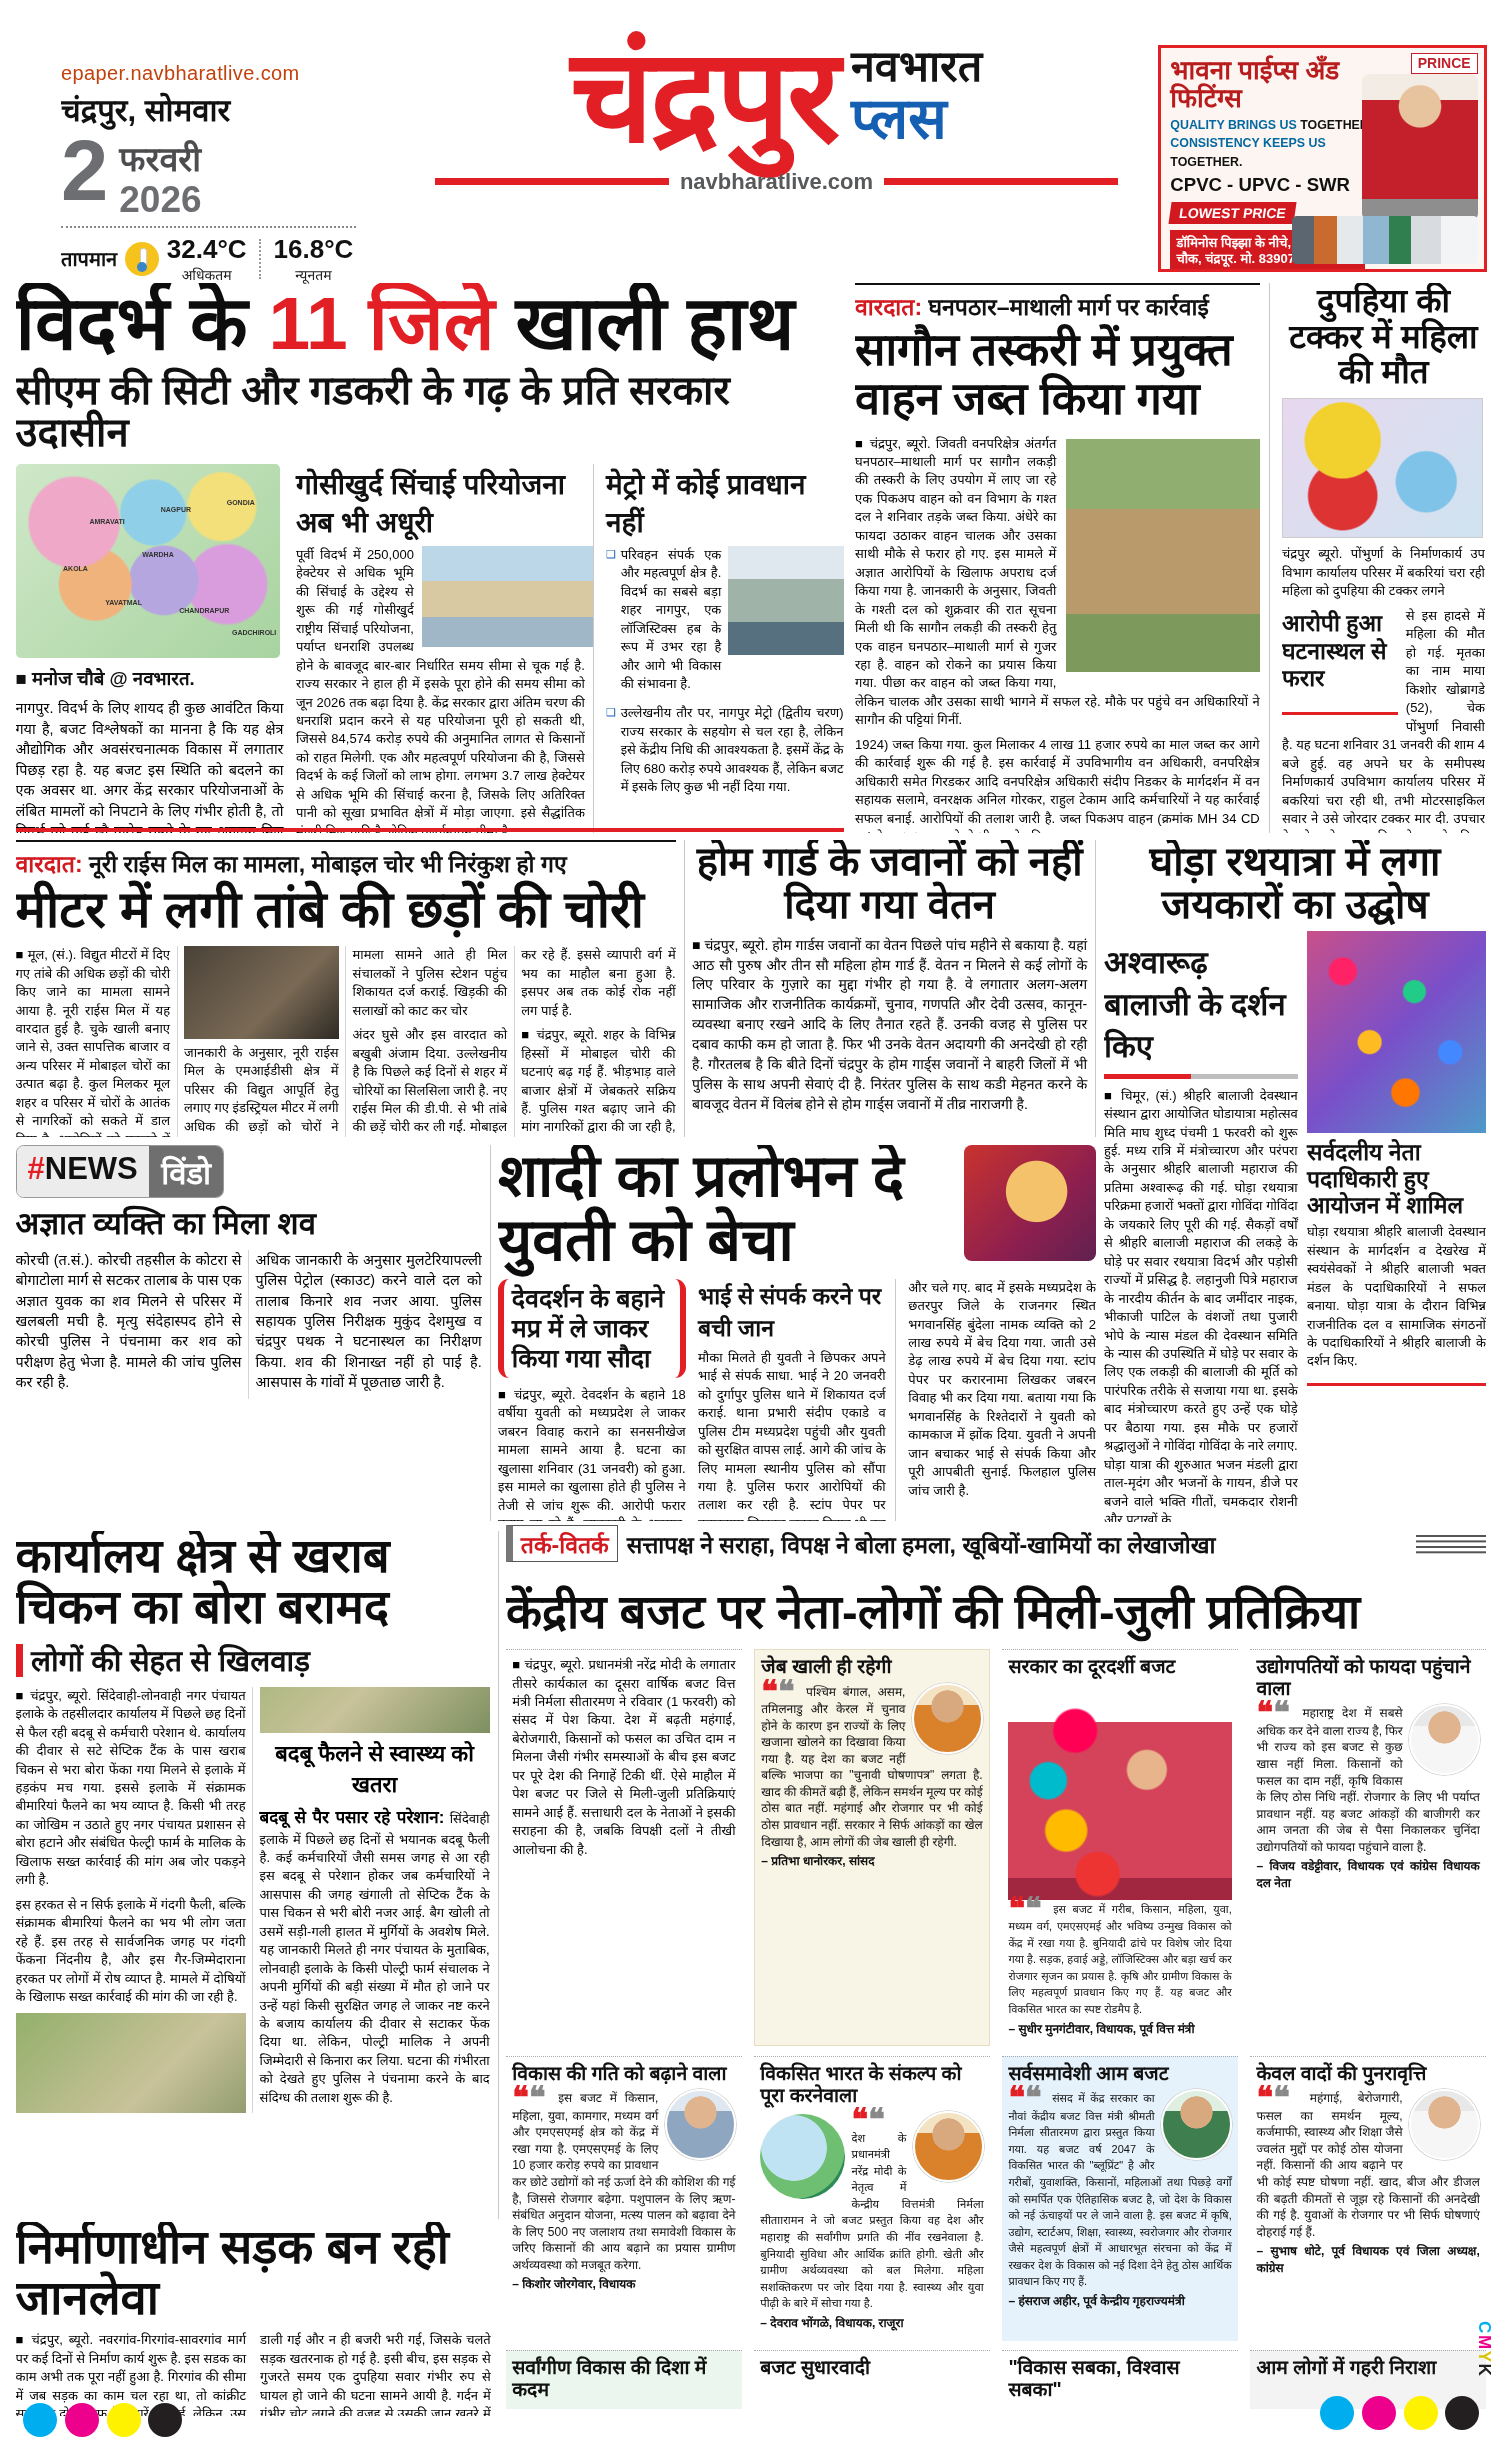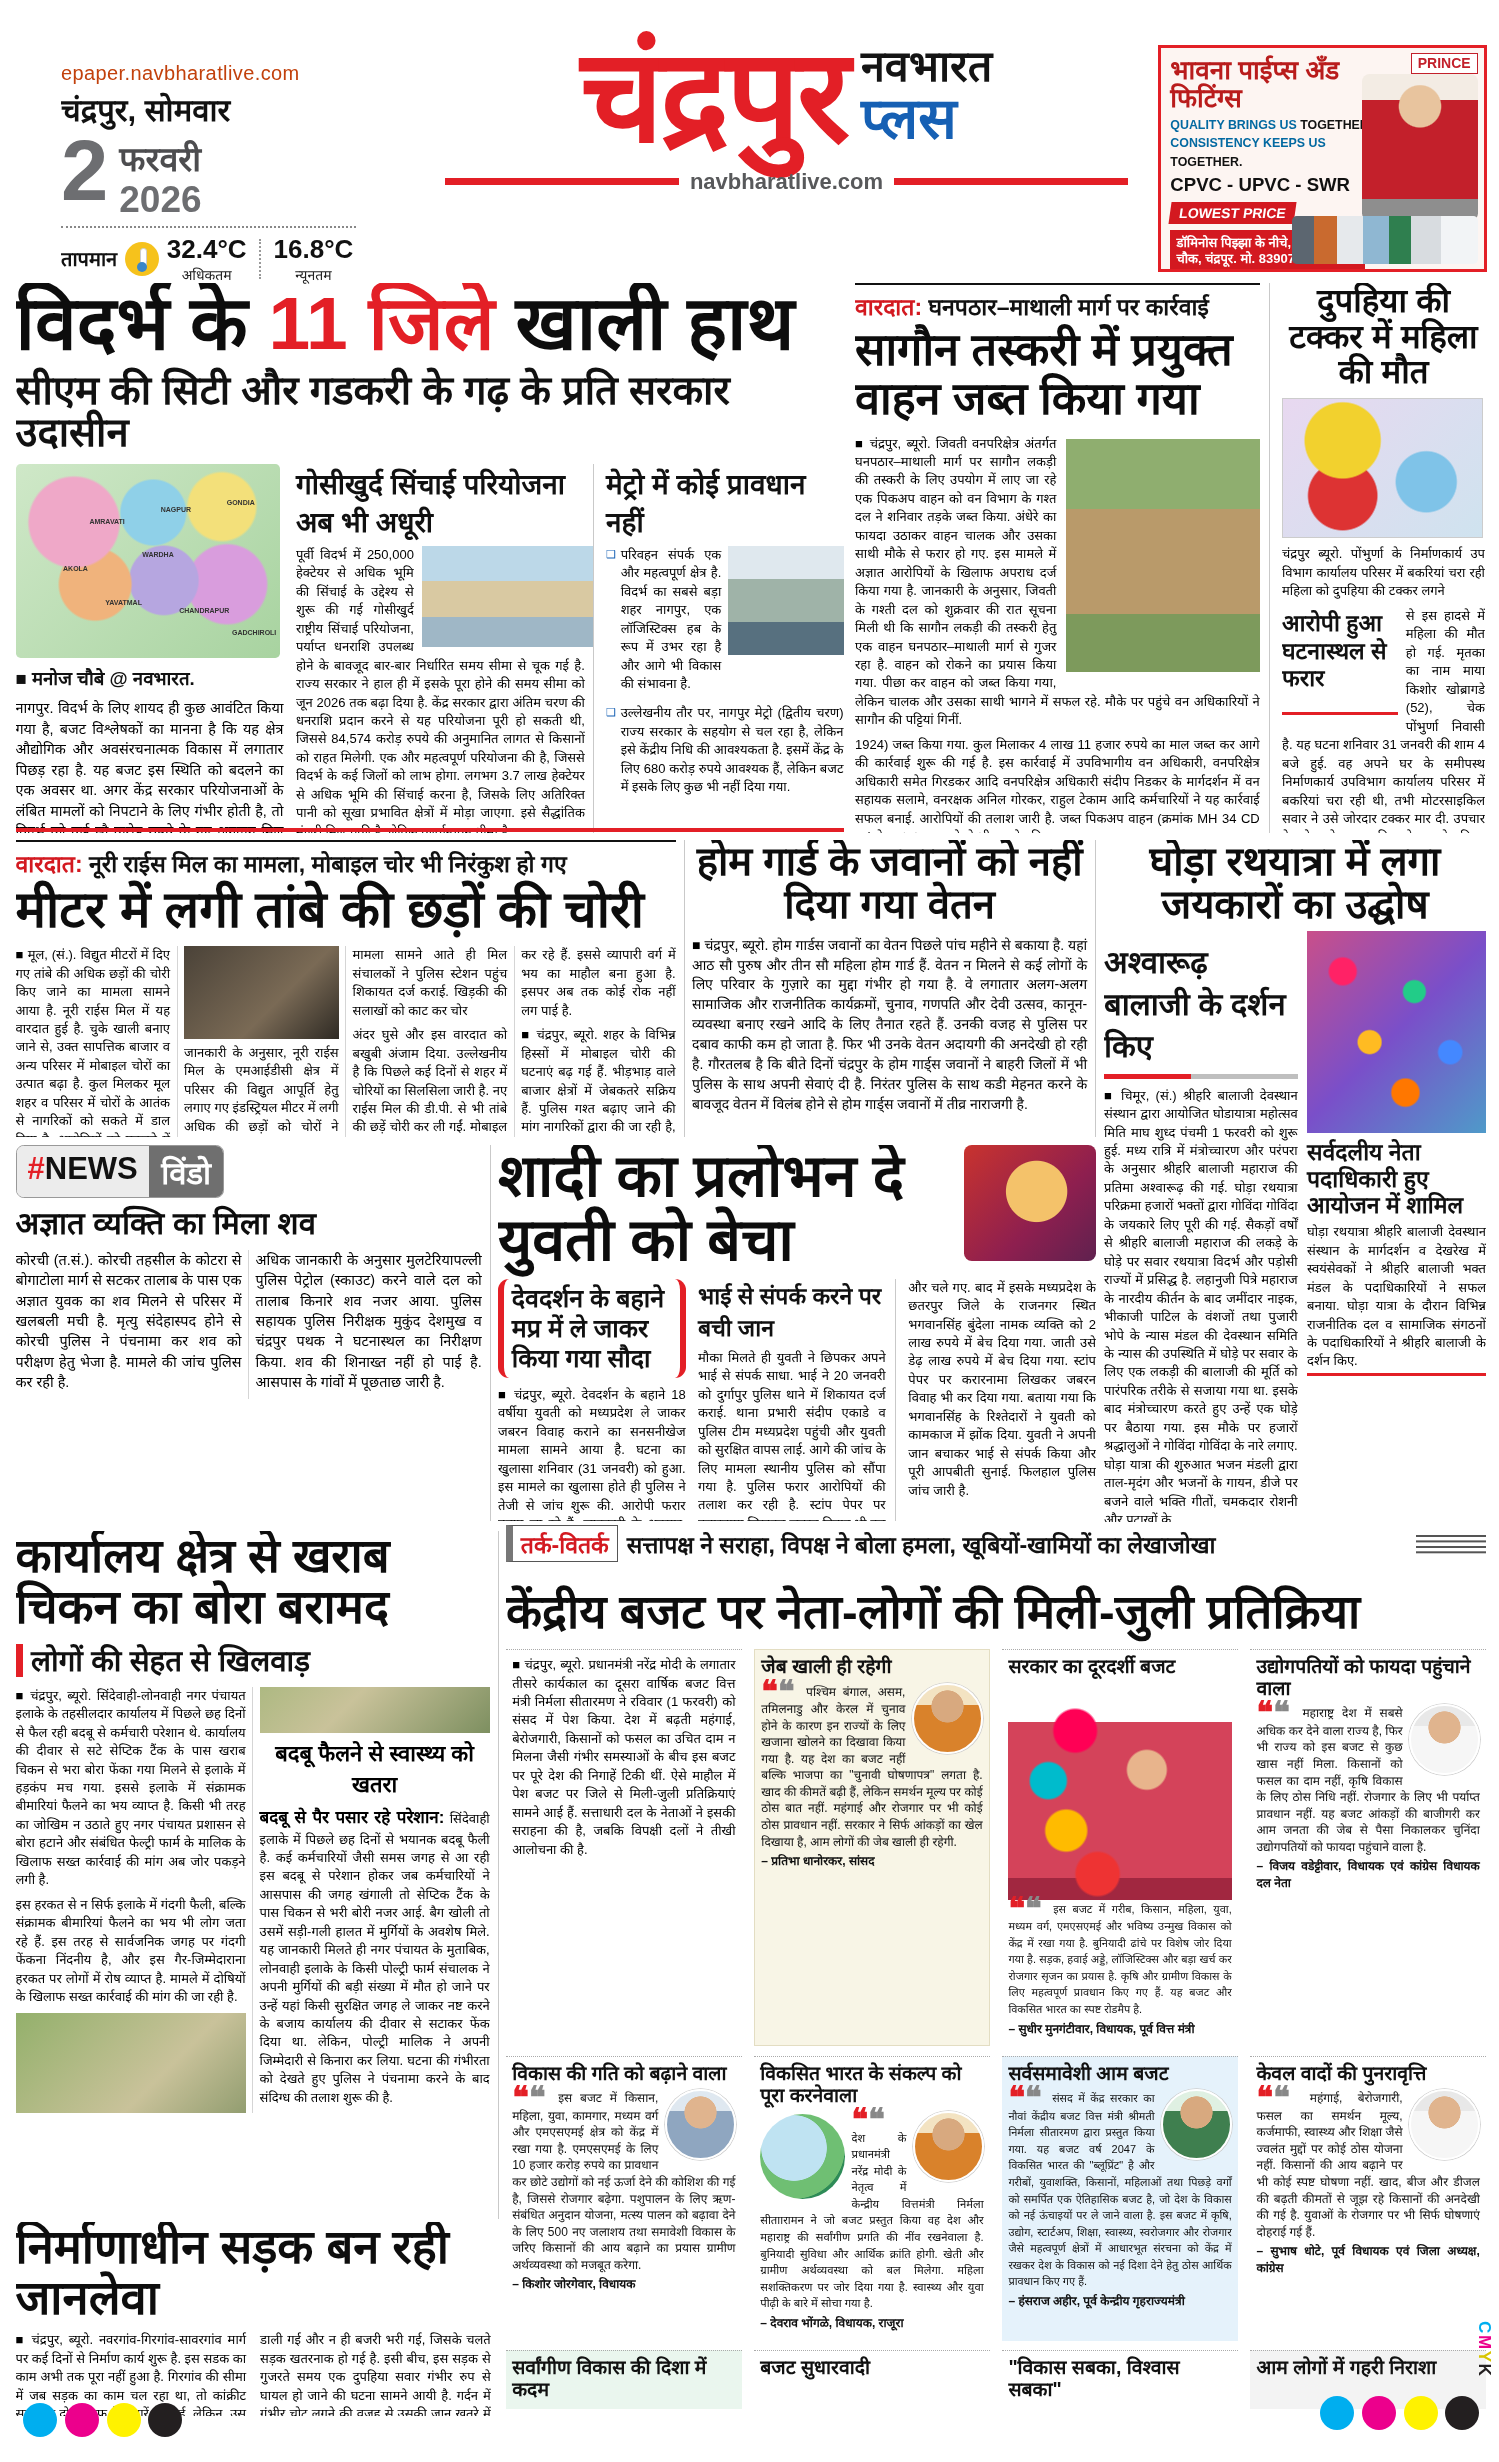--- a/index.html
+++ b/index.html
@@ -19,21 +19,21 @@
   .hdr-dots{border-top:2.3px dotted #888;margin:7.8px 0 6.2px 0;width:295px;}
   .temp-row{display:flex;align-items:center;gap:7.8px;}
   .temp-label{font-size:20px;font-weight:800;}
   .thermo{width:34px;height:34px;border-radius:50%;background:#f6c21c;position:relative;}
   .thermo:before{content:"";position:absolute;left:14.7px;top:6.2px;width:5.4px;height:17px;background:#fff;border-radius:3.1px;border:0.8px solid #ccc;}
   .thermo:after{content:"";position:absolute;left:12.4px;top:20px;width:10px;height:10px;background:#3a86c8;border-radius:50%;}
   .temp-val{font-size:26px;font-weight:800;}
   .temp-sub{font-size:14px;text-align:center;color:#222;}
   .temp-div{border-left:2.3px dotted #999;height:40px;margin:0 4.7px;}
   
-  #masthead{left:445px;top:31px;width:683px;text-align:center;}
+  #masthead{left:435px;top:31px;width:683px;text-align:center;}
   .mast-row{display:flex;justify-content:center;align-items:center;gap:14px;}
   .mast-red{font-size:130px;font-weight:800;color:#e31f26;letter-spacing:-3.1px;line-height:1;font-family:"DejaVu Sans",sans-serif;}
   .mast-stack{text-align:left;}
   .mast-black{font-size:43px;font-weight:800;color:#141414;line-height:1.05;}
   .mast-blue{font-size:57px;font-weight:800;color:#1660b4;line-height:1.05;}
   .mast-siterow{display:flex;align-items:center;justify-content:center;gap:11px;margin-top:7.8px;}
   .mast-bar{height:7px;background:#e31f26;flex:1;}
   .mast-site{font-size:22px;color:#58595b;font-weight:700;}
   
   #ad{left:1158px;top:45px;width:329px;height:227px;border:3.1px solid #e31f26;background:#fdf5f2;padding:7.8px 9.3px;box-sizing:border-box;}
@@ -109,21 +109,21 @@
   .horse-div .g{background:#bfbfbf;flex:1;}
   .horse-flex{display:flex;gap:9.3px;}
   .crowd{flex:none;width:179px;height:202px;background:
      radial-gradient(circle at 20% 20%,#f26 0 6%,transparent 7%),
      radial-gradient(circle at 60% 30%,#2c8 0 6%,transparent 7%),
      radial-gradient(circle at 35% 55%,#fb2 0 7%,transparent 8%),
      radial-gradient(circle at 80% 60%,#48f 0 6%,transparent 7%),
      radial-gradient(circle at 55% 80%,#f70 0 7%,transparent 8%),
      linear-gradient(135deg,#c94f8a,#7a4fc9 50%,#4f9ac9);}
   .horse-caption{font-size:23px;font-weight:800;line-height:1.15;margin-top:6.2px;}
-  .horse-capbody{border-bottom:3.9px solid #e31f26;padding-bottom:2px;margin-top:4.7px;}
+  .horse-capbody{border-bottom:3.9px solid #e31f26;padding-bottom:12px;margin-top:4.7px;}
   .bold-sub{font-weight:800;font-size:17px;}
   
   #newswin{left:15.5px;top:1145px;width:475px;height:376px;padding-right:7.8px;box-sizing:border-box;border-right:0.8px solid #c9c9c9;}
   .nw-badge{display:inline-flex;align-items:stretch;border-radius:7.8px;overflow:hidden;border:0.8px solid #999;}
   .nw-left{background:#ececec;padding:4.7px 11px;font-size:31px;font-weight:800;}
   .nw-left .hash{color:#e31f26;}
   .nw-right{background:#6f6f6f;color:#fff;padding:4.7px 12.4px;font-size:31px;font-weight:800;}
   .nw-hl{font-size:31px;margin-top:7.8px;line-height:1.15;}
   .nw-body{margin-top:7.8px;column-count:2;column-gap:14px;column-rule:0.8px solid #d5d5d5;font-size:14.4px;}
   

